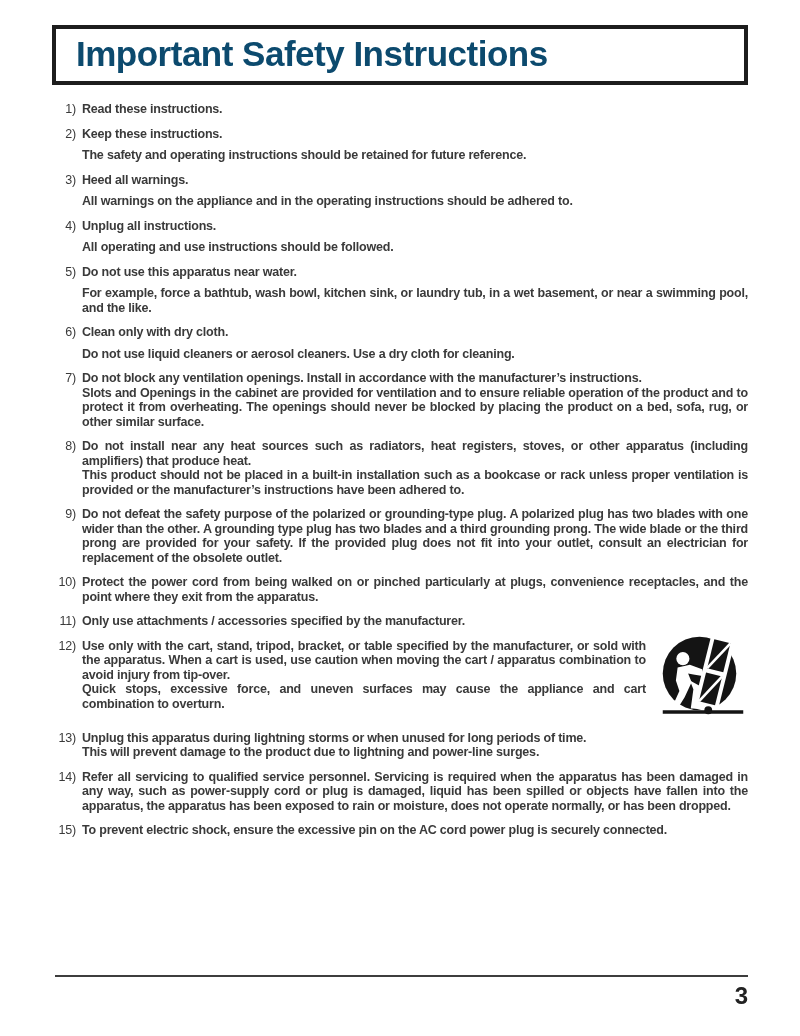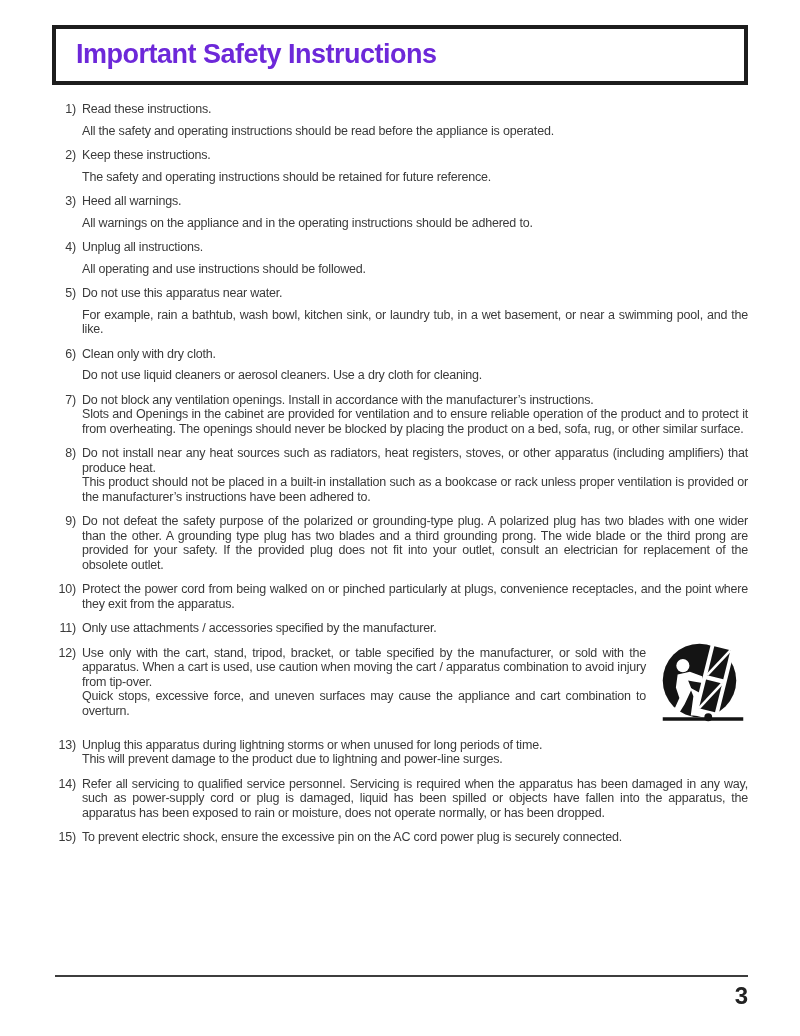--- a/index.html
+++ b/index.html
@@ -17,25 +17,25 @@
     overflow: hidden;
   }
   .title-box {
     margin: 25px 52px 0 52px;
     border: 4px solid #1d1d1d;
     padding: 9px 10px 11px 20px;
     background: #ffffff;
   }
   .title-box h1 {
     margin: 0;
-    font-size: 27px;
+    font-size: 35px;
     line-height: 32px;
     font-weight: bold;
     letter-spacing: -0.5px;
-    color: #6d28d9;
+    color: #0c4a6e;
     white-space: nowrap;
   }
   ol.instructions {
     list-style: none;
     margin: 17px 52px 0 50px;
     padding: 0;
     font-size: 12.5px;
     line-height: 14.5px;
     letter-spacing: -0.2px;
   }
@@ -45,20 +45,21 @@
   }
   .num {
     flex: 0 0 26px;
     text-align: right;
     padding-right: 6px;
     white-space: nowrap;
   }
   .content {
     flex: 1;
     min-width: 0;
+    font-weight: bold;
   }
   .content p {
     margin: 0;
     text-align: justify;
   }
   
   li.item:nth-child(-n+6) .content p + p {
     margin-top: 7px;
   }
   .cart-icon {
@@ -91,21 +92,20 @@
 
   <div class="title-box">
     <h1>Important Safety Instructions</h1>
   </div>
 
   <ol class="instructions" id="instructions">
       <li class="item">
         <span class="num">1)</span>
         <div class="content">
           <p>Read these instructions.</p>
-          <p>All the safety and operating instructions should be read before the appliance is operated.</p>
         </div>
       </li>
       <li class="item">
         <span class="num">2)</span>
         <div class="content">
           <p>Keep these instructions.</p>
           <p>The safety and operating instructions should be retained for future reference.</p>
         </div>
       </li>
       <li class="item">
@@ -119,21 +119,21 @@
         <span class="num">4)</span>
         <div class="content">
           <p>Unplug all instructions.</p>
           <p>All operating and use instructions should be followed.</p>
         </div>
       </li>
       <li class="item">
         <span class="num">5)</span>
         <div class="content">
           <p>Do not use this apparatus near water.</p>
-          <p>For example, rain a bathtub, wash bowl, kitchen sink, or laundry tub, in a wet basement, or near a swimming pool, and the like.</p>
+          <p>For example, force a bathtub, wash bowl, kitchen sink, or laundry tub, in a wet basement, or near a swimming pool, and the like.</p>
         </div>
       </li>
       <li class="item">
         <span class="num">6)</span>
         <div class="content">
           <p>Clean only with dry cloth.</p>
           <p>Do not use liquid cleaners or aerosol cleaners. Use a dry cloth for cleaning.</p>
         </div>
       </li>
       <li class="item">

